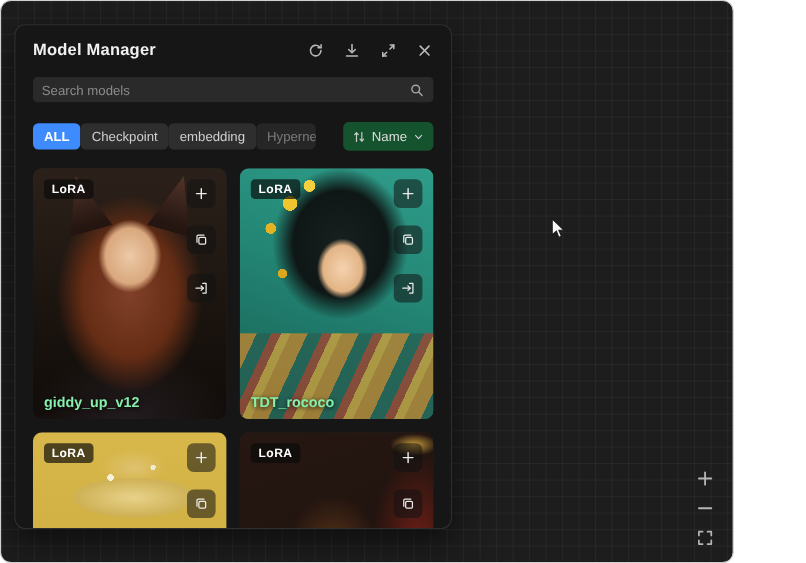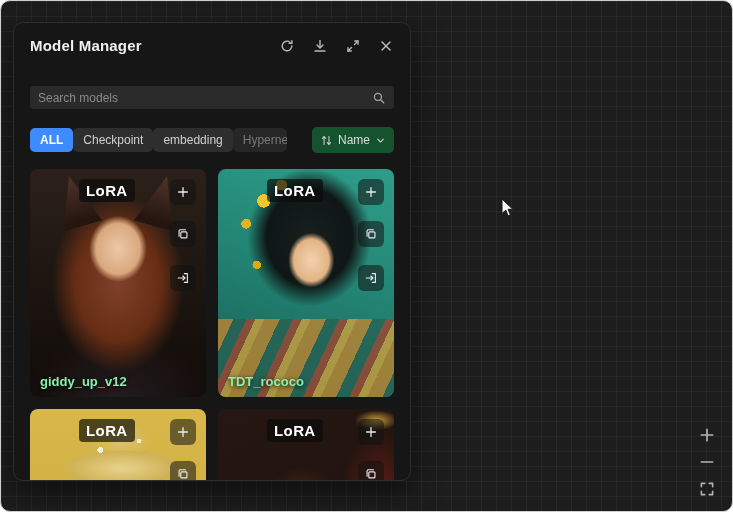--- a/index.html
+++ b/index.html
@@ -1,18 +1,18 @@
 <!DOCTYPE html>
 <html><head>
 <meta charset="utf-8">
 <style>
   * { margin:0; padding:0; box-sizing:border-box; }
   html,body { width:733px; height:512px; background:#ffffff; font-family:"Liberation Sans", sans-serif; }
   .screen {
-    position:absolute; inset:0; width:733px; height:512px;
+    position:absolute; inset:0; width:667px; height:512px;
     background-color:#1d1d1d;
     background-image:
       linear-gradient(rgba(255,255,255,0.045) 1px, transparent 1px),
       linear-gradient(90deg, rgba(255,255,255,0.045) 1px, transparent 1px);
     background-size:15px 15px;
     border-radius:10px; overflow:hidden;
     border:1px solid #cfcfcf;
   }
 
   
@@ -23,21 +23,21 @@
     overflow:hidden;
   }
   .panel-header { display:flex; align-items:center; padding:14px 16px 16px 16px; }
   .panel-title { color:#f0f0f0; font-size:15px; font-weight:700; letter-spacing:0.2px; }
   .header-icons { margin-left:auto; display:flex; align-items:center; gap:17px; }
   .hicon { width:16px; height:16px; color:#b9b9b9; cursor:pointer; display:flex; }
   .hicon svg { width:16px; height:16px; }
 
   
   .search {
-    margin:16px 16px 0 16px; height:23px; background:#2a2a2a; border-radius:4px;
+    margin:0 16px 0 16px; height:23px; background:#2a2a2a; border-radius:4px;
     display:flex; align-items:center; padding:0 8px;
   }
   .search input {
     flex:1; background:transparent; border:none; outline:none;
     color:#cfcfcf; font-size:12px; font-family:"Liberation Sans", sans-serif;
   }
   .search input::placeholder { color:#8b8b8b; }
   .search-icon { width:14px; height:14px; color:#a5a5a5; display:flex; }
 
   
@@ -58,22 +58,22 @@
   .sort .chev svg { width:11px; height:11px; }
 
   
   .grid { margin:16px 16px 0 16px; display:grid; grid-template-columns:1fr 1fr; gap:12px; }
   .card {
     position:relative; height:228px; border-radius:8px; overflow:hidden;
     background:#222; cursor:pointer;
   }
   .badge {
     position:absolute; top:10px; left:10px; z-index:3;
-    background:rgba(10,10,10,0.68); color:#fff; font-size:15px; font-weight:700;
-    letter-spacing:0.4px; padding:3px 7px; border-radius:4px;margin-left:39px;
+    background:rgba(10,10,10,0.68); color:#fff; font-size:11px; font-weight:700;
+    letter-spacing:0.4px; padding:3px 7px; border-radius:4px;
   }
   .cbtn {
     position:absolute; right:10px; z-index:3; width:26px; height:26px;
     border-radius:6px; background:rgba(18,18,18,0.55);
     display:flex; align-items:center; justify-content:center;
     color:#ececec; cursor:pointer;
   }
   .cbtn svg { width:14px; height:14px; }
   .cbtn--plus { top:10px; }
   .cbtn--copy { top:52px; }

